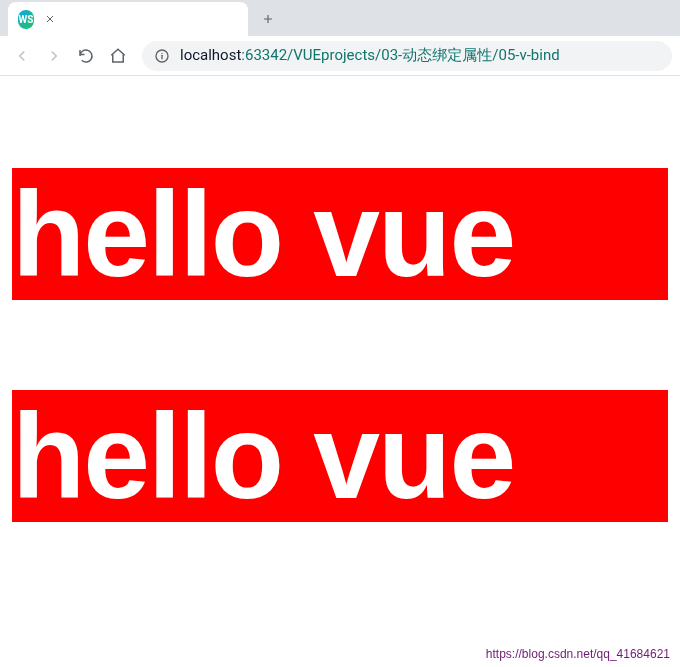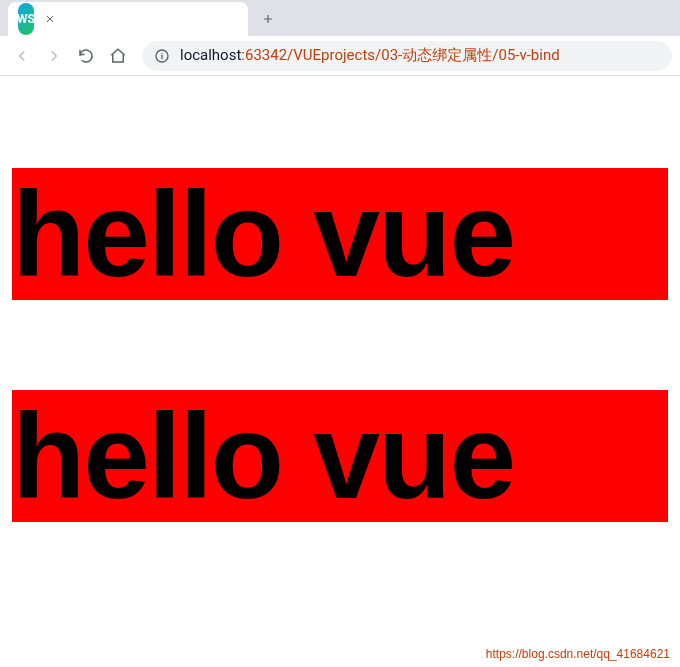--- a/index.html
+++ b/index.html
@@ -27,27 +27,27 @@
       height: 34px;
       width: 240px;
       padding: 0 10px;
       gap: 8px;
       font-size: 13px;
       color: #3c4043;
       position: relative;
     }
     .favicon {
       width: 16px;
-      height: 32px;
+      height: 19px;
       background: linear-gradient(135deg, #0ea5e9 0%, #22c55e 100%);
       border-radius: 8px;
       display: flex;
       align-items: center;
       justify-content: center;
-      font-size: 12px;
+      font-size: 10px;
       font-weight: bold;
       color: #fff;
       flex-shrink: 0;
     }
     .tab-title { flex: 1; overflow: hidden; white-space: nowrap; text-overflow: ellipsis; }
     .tab-close {
       width: 16px;
       height: 16px;
       display: flex;
       align-items: center;
@@ -106,42 +106,42 @@
       overflow: hidden;
       white-space: nowrap;
     }
     .site-info {
       width: 16px;
       height: 16px;
       flex-shrink: 0;
       color: #5f6368;
     }
     .url-host { color: #0f172a; }
-    .url-path { color: #c2410c; }
+    .url-path { color: #0f766e; }
     
     .page {
       padding: 12px 12px;
       margin-top: 80px;
     }
     .heading {
       background: #ff0000;
-      color: #000000;
+      color: #ffffff;
       font-weight: 700;
       font-size: 120px;
       line-height: 1.1;
       font-family: Arial, Helvetica, sans-serif;
       margin-bottom: 90px;
       letter-spacing: -2px;
     }
     .watermark {
       position: absolute;
       bottom: 6px;
       right: 10px;
       font-size: 12px;
-      color: #c2410c;
+      color: #701a75;
       font-family: Arial, sans-serif;
     }
   </style>
 </head>
 <body>
 
 <div class="tab-strip">
   <div class="tab">
     <div class="favicon">WS</div>
     <div class="tab-close">

